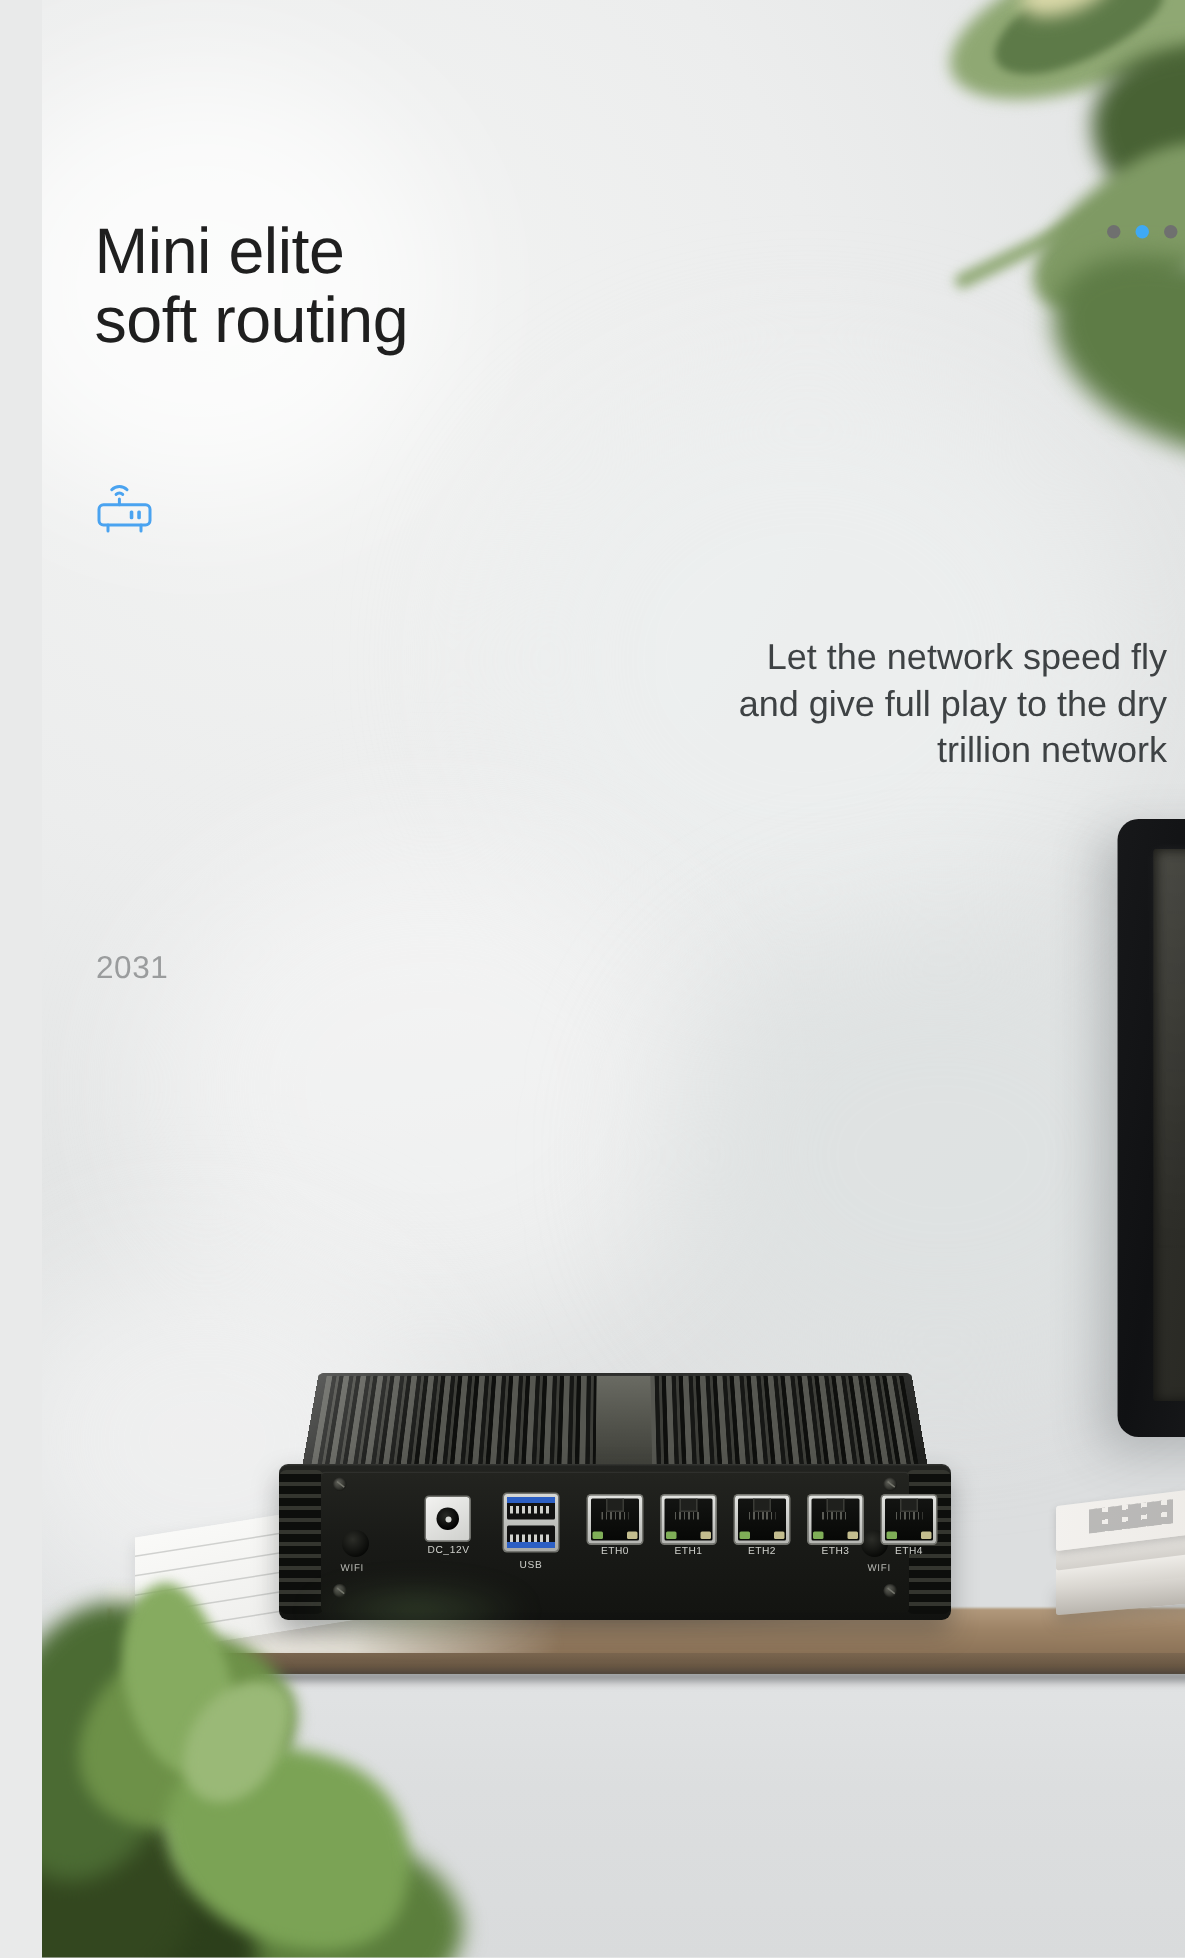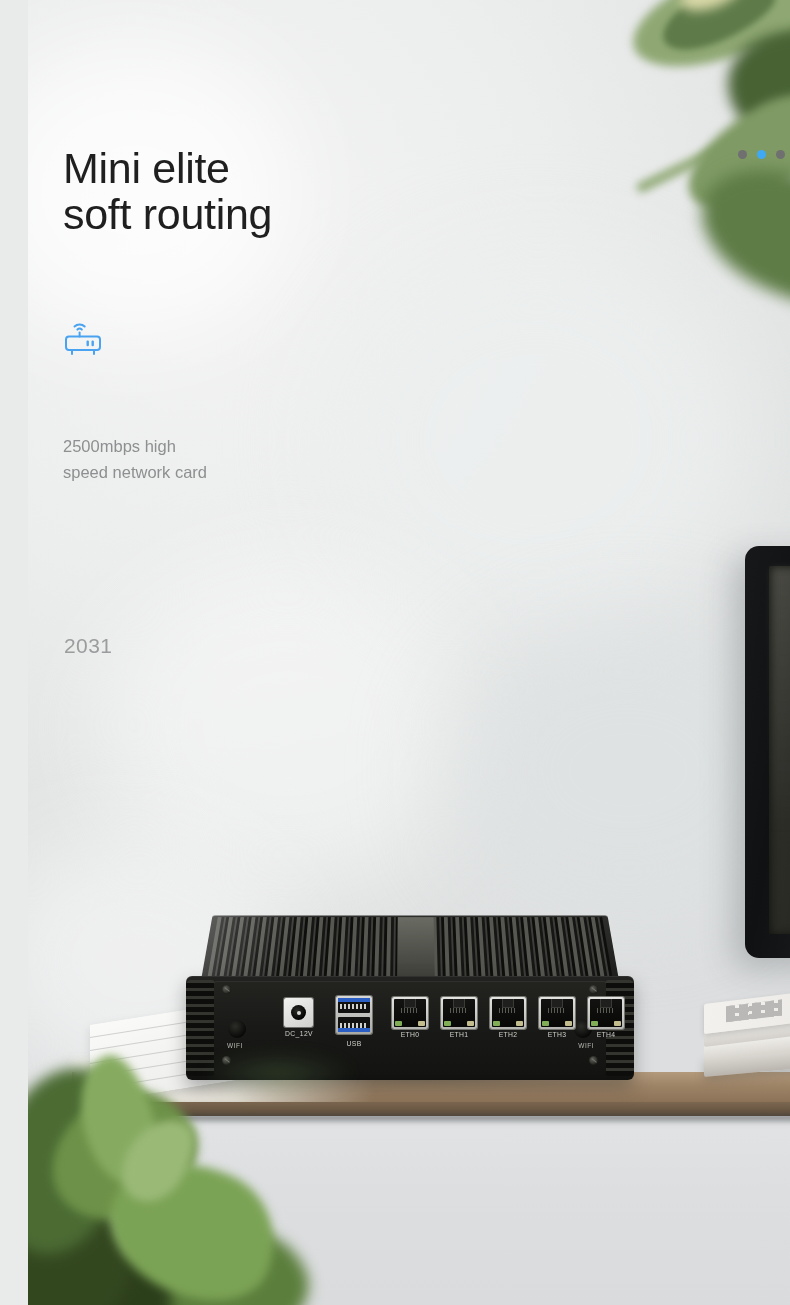--- a/index.html
+++ b/index.html
@@ -363,23 +363,24 @@
         <line x1="17.6" y1="16.6" x2="17.6" y2="20.5"></line>
         <rect x="4" y="20.5" width="34" height="13.5" rx="3"></rect>
         <line x1="10" y1="34" x2="10" y2="38"></line>
         <line x1="32" y1="34" x2="32" y2="38"></line>
       </g>
       <rect x="24.5" y="24.4" width="2.4" height="5.8" rx="1" fill="#4aa3f0"></rect>
       <rect x="29.5" y="24.4" width="2.4" height="5.8" rx="1" fill="#4aa3f0"></rect>
     </svg>
   </div>
 
-  <p class="left-caption">2500mbps high
-speed network card</p>
-
+
+  <p class="right-tagline">Let the network speed fly
+and give full play to the dry
+trillion network</p>
 
   <p class="year">2031</p>
 
   <div class="monitor">
     <div class="monitor-screen"></div>
     <div class="monitor-gloss"></div>
   </div>
 
   <div class="wall-lower"></div>
 

